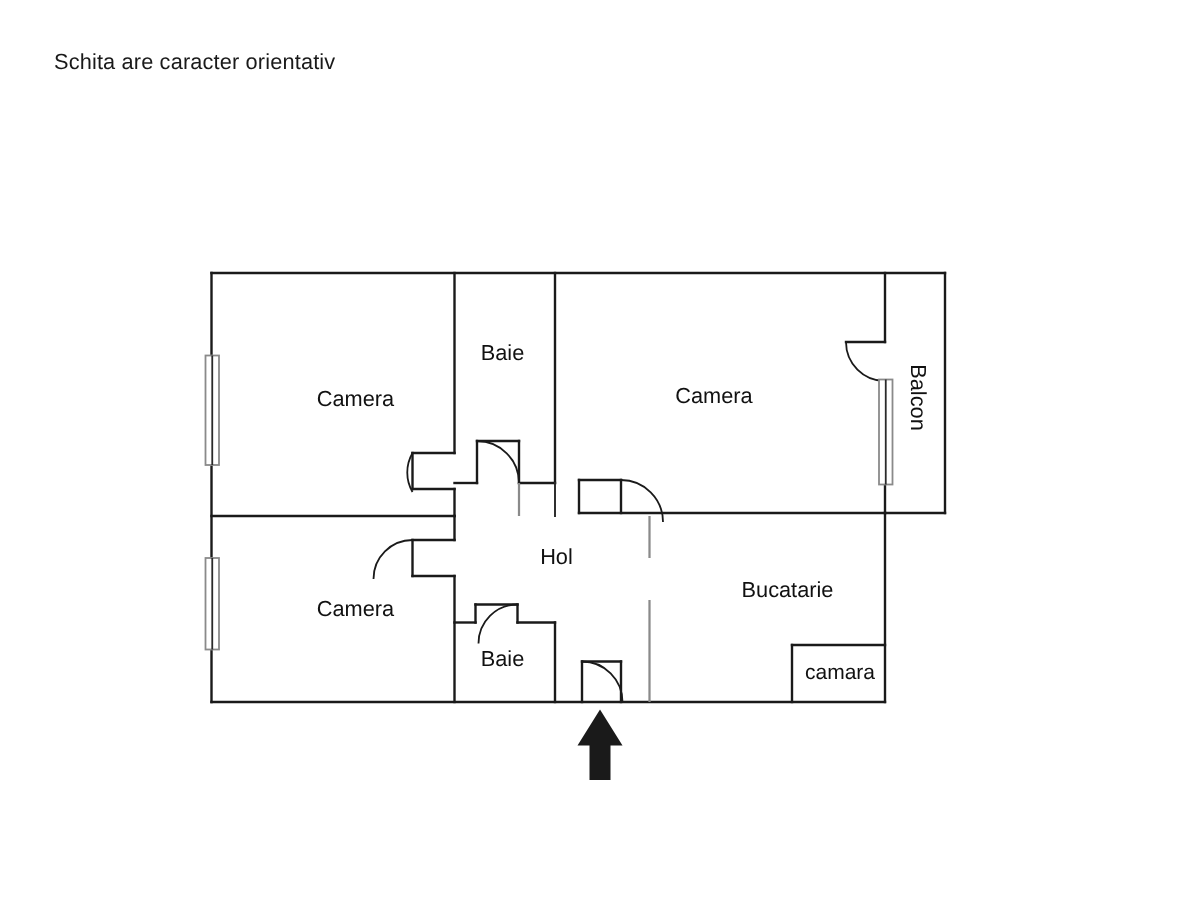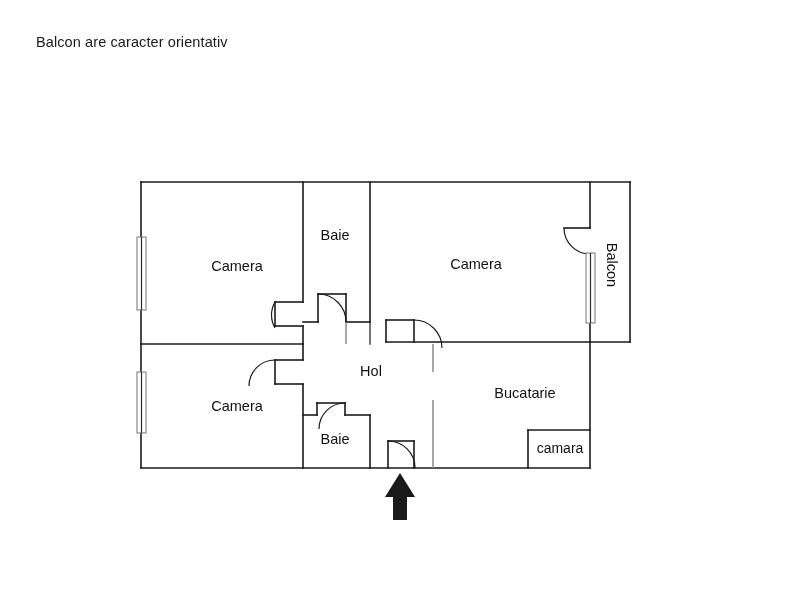--- a/index.html
+++ b/index.html
@@ -88,21 +88,21 @@
   .entry-arrow {
     fill: #1a1a1a;
     stroke: none;
   }
 </style>
 </head>
 <body>
 
 <div id="page-root">
 
-  <div class="note-title">Balcon are caracter orientativ</div>
+  <div class="note-title">Schita are caracter orientativ</div>
 
   <svg id="floorplan-svg" viewBox="0 0 800 600" xmlns="http://www.w3.org/2000/svg">
 
     <g>
 
       <path class="wall" d="M141 182 L630 182"></path>
 
       <path class="wall" d="M590 342 L630 342"></path>
 
       <path class="wall" d="M141 182 L141 468"></path>

